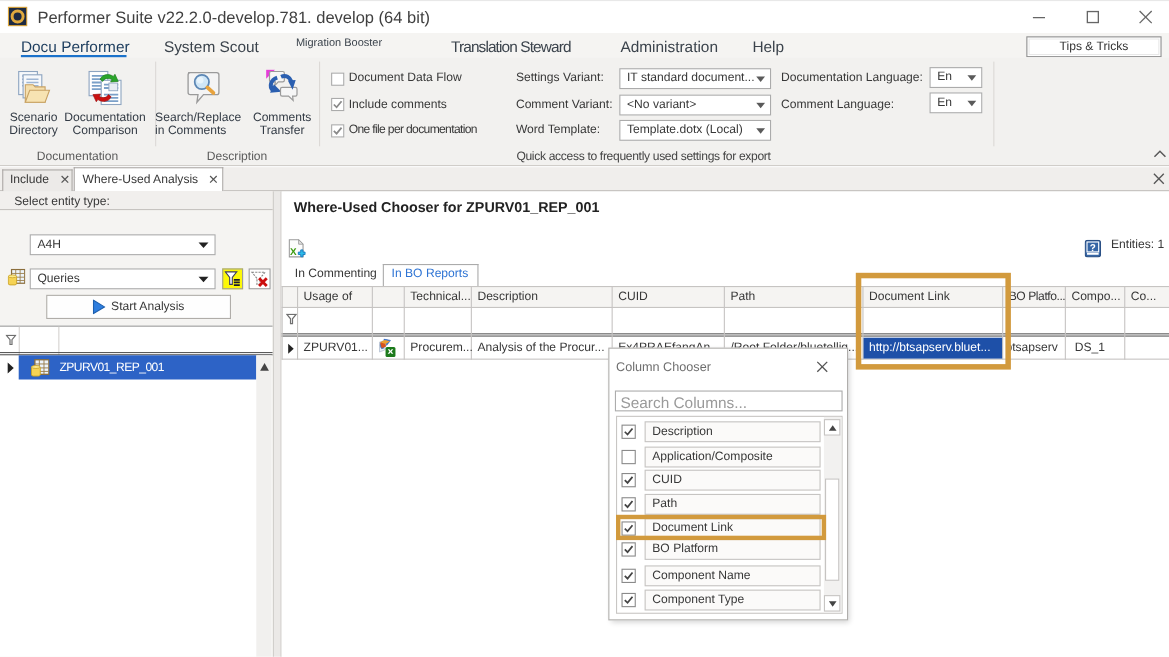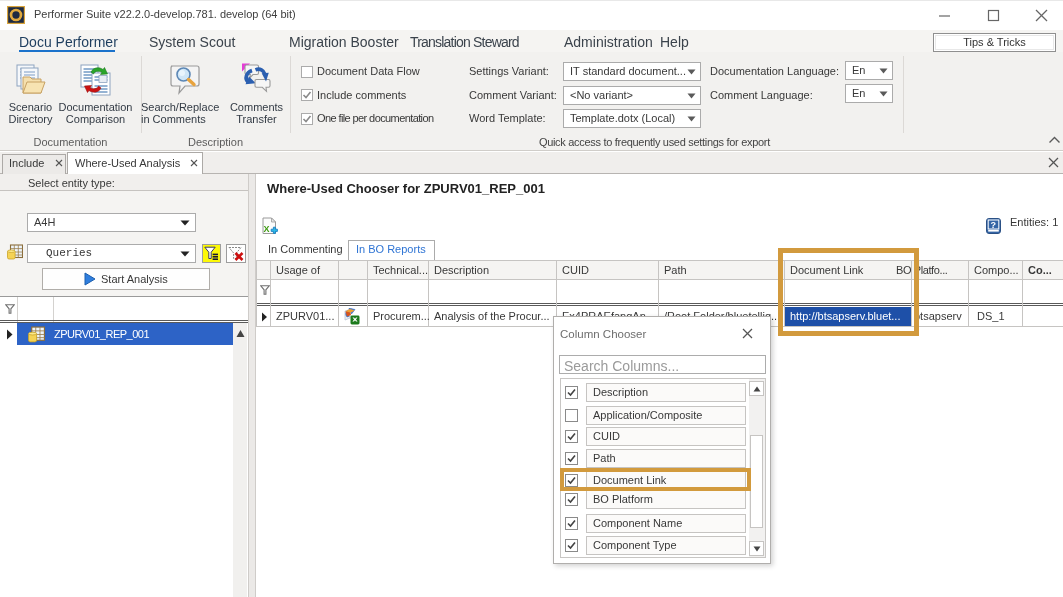--- a/index.html
+++ b/index.html
@@ -12,36 +12,36 @@
 </head>
 <body>
 
 <div class="abs" style="left:0;top:0;width:1063px;height:30px;background:#fff;border-top:1px solid #e8e8e8;"></div>
 <svg class="abs" style="left:7px;top:6px;" width="18" height="18" viewBox="0 0 18 18">
   <rect x="0" y="0" width="18" height="18" fill="#d9a43c"></rect>
   <rect x="1.2" y="1.2" width="15.6" height="15.6" fill="#1d2a42"></rect>
   <circle cx="9" cy="9" r="5" fill="none" stroke="#e0a93e" stroke-width="2.7"></circle>
   <rect x="6.8" y="6.8" width="4.4" height="4.4" fill="#1d2a42"></rect>
 </svg>
-<div class="abs" style="left:34px;top:8px;font-size:11px;color:#404040;letter-spacing:0px;white-space:nowrap;">Performer Suite v22.2.0-develop.781. develop (64&nbsp;bit)</div>
+<div class="abs" style="left:34px;top:8px;font-size:15px;color:#404040;letter-spacing:0px;white-space:nowrap;">Performer Suite v22.2.0-develop.781. develop (64&nbsp;bit)</div>
 <svg class="abs" style="left:936px;top:8px;" width="120" height="15" viewBox="0 0 120 15">
   <line x1="3" y1="8" x2="14" y2="8" stroke="#666" stroke-width="1.2"></line>
   <rect x="52.5" y="2.5" width="10" height="10" fill="none" stroke="#666" stroke-width="1.2"></rect>
   <line x1="100" y1="2" x2="111" y2="13" stroke="#666" stroke-width="1.2"></line>
   <line x1="111" y1="2" x2="100" y2="13" stroke="#666" stroke-width="1.2"></line>
 </svg>
 
 <div class="abs" style="left:0;top:30px;width:1063px;height:22px;background:#f5f4f2;"></div>
 <div class="abs" style="left:19px;top:34px;font-size:14px;color:#1d3d5e;white-space:nowrap;">Docu Performer</div>
 <div class="abs" style="left:19px;top:50px;width:96px;height:3px;background:#1b72cb;"></div>
 <div class="abs" style="left:149px;top:34px;font-size:14px;color:#3b434c;white-space:nowrap;">System Scout</div>
-<div class="abs" style="left:269px;top:34px;font-size:14px;color:#3b434c;white-space:nowrap;margin-left:20px;">Migration Booster</div>
+<div class="abs" style="left:269px;top:34px;font-size:10px;color:#3b434c;white-space:nowrap;">Migration Booster</div>
 <div class="abs" style="left:410px;top:34px;font-size:14px;color:#3b434c;letter-spacing:-0.8px;white-space:nowrap;">Translation Steward</div>
 <div class="abs" style="left:564px;top:34px;font-size:14px;color:#3b434c;white-space:nowrap;">Administration</div>
-<div class="abs" style="left:660px;top:34px;font-size:14px;color:#3b434c;white-space:nowrap;">Help</div>
+<div class="abs" style="left:684px;top:34px;font-size:14px;color:#3b434c;white-space:nowrap;">Help</div>
 <div class="abs" style="left:933px;top:33px;width:123px;height:19px;background:#fff;border:1px solid #8f8f8f;box-shadow:inset 0 0 0 1px #fff, inset 0 0 0 2px #e8e8e8;text-align:center;font-size:11px;color:#333;line-height:17px;">Tips &amp; Tricks</div>
 
 <div class="abs" style="left:0;top:52px;width:1063px;height:99px;background:#f2f1ef;border-bottom:1px solid #d0cdc9;"></div>
 <div class="abs" style="left:141px;top:56px;width:1px;height:77px;background:#dcd9d6;"></div>
 <div class="abs" style="left:290px;top:56px;width:1px;height:77px;background:#dcd9d6;"></div>
 <div class="abs" style="left:903px;top:56px;width:1px;height:77px;background:#dcd9d6;"></div>
 
 <svg class="abs" style="left:14px;top:64px;" width="33" height="32" viewBox="0 0 33 32">
   <g>
     <rect x="3" y="1" width="17" height="21" fill="#f6f8fb" stroke="#8da4c0" stroke-width="1"></rect>
@@ -146,21 +146,21 @@
 <div class="abs t12" style="left:852px;top:64px;">En</div>
 <svg class="abs" style="left:879px;top:68px;" width="9" height="6">
     <path d="M0.5 0.5 L8.5 0.5 L4.5 5.5 Z" fill="#5a5a5a"></path>
   </svg>
 <div class="abs ctrl" style="left:845px;top:84px;width:48px;height:19px;"></div>
 <div class="abs t12" style="left:852px;top:87px;">En</div>
 <svg class="abs" style="left:879px;top:91px;" width="9" height="6">
     <path d="M0.5 0.5 L8.5 0.5 L4.5 5.5 Z" fill="#5a5a5a"></path>
   </svg>
 
-<div class="abs" style="left:400px;top:136px;width:370px;text-align:right;font-size:11px;letter-spacing:-0.3px;color:#444;">Quick access to frequently used settings for export</div>
+<div class="abs" style="left:400px;top:136px;width:370px;text-align:center;font-size:11px;letter-spacing:-0.3px;color:#444;">Quick access to frequently used settings for export</div>
 <svg class="abs" style="left:1048px;top:136px;" width="13" height="8" viewBox="0 0 13 8">
     <path d="M1.5 6.5 L6.5 1.5 L11.5 6.5" fill="none" stroke="#5a5a5a" stroke-width="1.4"></path>
   </svg>
 
 <div class="abs" style="left:0;top:152px;width:1063px;height:22px;background:#f0eeec;border-bottom:1px solid #b7b4b1;"></div>
 <div class="abs" style="left:2px;top:154px;width:64px;height:20px;background:#eceae8;border:1px solid #aca9a6;border-bottom:none;"></div>
 <div class="abs t12" style="left:9px;top:157px;">Include</div>
 <svg class="abs" style="left:55px;top:159px;" width="8" height="8">
     <line x1="1" y1="1" x2="7" y2="7" stroke="#555" stroke-width="1.1"></line>
     <line x1="7" y1="1" x2="1" y2="7" stroke="#555" stroke-width="1.1"></line>
@@ -171,21 +171,21 @@
     <line x1="1" y1="1" x2="7" y2="7" stroke="#555" stroke-width="1.1"></line>
     <line x1="7" y1="1" x2="1" y2="7" stroke="#555" stroke-width="1.1"></line>
   </svg>
 <svg class="abs" style="left:1048px;top:157px;" width="11" height="11">
     <line x1="1" y1="1" x2="10" y2="10" stroke="#555" stroke-width="1.2"></line>
     <line x1="10" y1="1" x2="1" y2="10" stroke="#555" stroke-width="1.2"></line>
   </svg>
 
 <div class="abs" style="left:0;top:174px;width:248px;height:423px;background:#f5f4f2;"></div>
 <div class="abs" style="left:0;top:174px;width:248px;height:17px;background:#f1efed;border-bottom:1px solid #c6c3c0;"></div>
-<div class="abs t12" style="left:28px;top:177px;">Select entity type:</div>
+<div class="abs t12" style="left:13px;top:177px;">Select entity type:</div>
 
 <div class="abs ctrl" style="left:27px;top:213px;width:169px;height:19px;"></div>
 <div class="abs t12" style="left:34px;top:216px;">A4H</div>
 <svg class="abs" style="left:180px;top:220px;" width="10" height="6">
     <path d="M0.5 0.5 L9.5 0.5 L5 5.5 Z" fill="#222"></path>
   </svg>
 
 <svg class="abs" style="left:7px;top:244px;" width="16" height="17" viewBox="0 0 16 17">
   <rect x="3.5" y="1" width="12" height="12.5" fill="#edf4fb" stroke="#8a6d3b" stroke-width="1.1"></rect>
   <g stroke="#9a7d4b" stroke-width="0.8">
@@ -194,21 +194,21 @@
       <line x1="3.5" y1="11" x2="15.5" y2="11"></line>
       <line x1="7.3" y1="1" x2="7.3" y2="13.5"></line>
       <line x1="11.3" y1="1" x2="11.3" y2="13.5"></line>
     </g>
   <g>
     <rect x="0.5" y="6.5" width="7.6" height="8.5" rx="1.6" fill="#f5d355" stroke="#c9a227" stroke-width="0.8"></rect>
     <ellipse cx="4.3" cy="7.2" rx="3.7" ry="1.3" fill="#fbe98c" stroke="#c9a227" stroke-width="0.7"></ellipse>
   </g>
 </svg>
 <div class="abs ctrl" style="left:27px;top:244px;width:169px;height:19px;"></div>
-<div class="abs t12" style="left:46px;top:247px;font-family:Liberation Mono, monospace;">Queries</div>
+<div class="abs t12" style="left:34px;top:247px;">Queries</div>
 <svg class="abs" style="left:180px;top:251px;" width="10" height="6">
     <path d="M0.5 0.5 L9.5 0.5 L5 5.5 Z" fill="#222"></path>
   </svg>
 
 <div class="abs" style="left:202px;top:244px;width:19px;height:19px;background:#fdf907;border:1px solid #9d9d9d;"></div>
 <svg class="abs" style="left:204px;top:246px;" width="15" height="15" viewBox="0 0 15 15">
   <path d="M0.8 1.2 L11.2 1.2 L7.2 6.2 L7.2 12.5 L4.8 12.5 L4.8 6.2 Z" fill="#fff" stroke="#3c3c60" stroke-width="1"></path>
   <g stroke="#1a1a2e" stroke-width="1.6">
       <line x1="8.6" y1="8.4" x2="14" y2="8.4"></line>
       <line x1="8.6" y1="10.8" x2="14" y2="10.8"></line>
@@ -306,23 +306,23 @@
 <div class="abs" style="left:911px;top:260px;width:1px;height:67px;background:#c6c4c2;"></div>
 <div class="abs" style="left:968px;top:260px;width:1px;height:67px;background:#c6c4c2;"></div>
 <div class="abs" style="left:1022px;top:260px;width:1px;height:67px;background:#c6c4c2;"></div>
 
 <div class="abs t12" style="left:276px;top:264px;">Usage of</div>
 <div class="abs t12" style="left:373px;top:264px;">Technical...</div>
 <div class="abs t12" style="left:434px;top:264px;">Description</div>
 <div class="abs t12" style="left:562px;top:264px;">CUID</div>
 <div class="abs t12" style="left:664px;top:264px;">Path</div>
 <div class="abs t12" style="left:790px;top:264px;">Document Link</div>
-<div class="abs t12" style="left:896px;top:264px;letter-spacing:-0.4px;">BO Platfo...</div>
+<div class="abs t12" style="left:917px;top:264px;letter-spacing:-0.4px;">BO Platfo...</div>
 <div class="abs t12" style="left:974px;top:264px;">Compo...</div>
-<div class="abs t12" style="left:1028px;top:264px;font-weight:bold;">Co...</div>
+<div class="abs t12" style="left:1028px;top:264px;">Co...</div>
 
 <svg class="abs" style="left:260px;top:285px;" width="10" height="11" viewBox="0 0 10 11">
     <path d="M0.8 0.8 L9.2 0.8 L5.9 4.8 L5.9 9.2 L4.1 9.2 L4.1 4.8 Z" fill="none" stroke="#707070" stroke-width="1.1"></path>
   </svg>
 
 <svg class="abs" style="left:261px;top:312px;" width="7" height="10" viewBox="0 0 7 10">
     <path d="M1 0.5 L6 5 L1 9.5 Z" fill="#222"></path>
   </svg>
 <div class="abs t12" style="left:276px;top:310px;">ZPURV01...</div>
 <svg class="abs" style="left:343px;top:308px;" width="17" height="17" viewBox="0 0 17 17">

